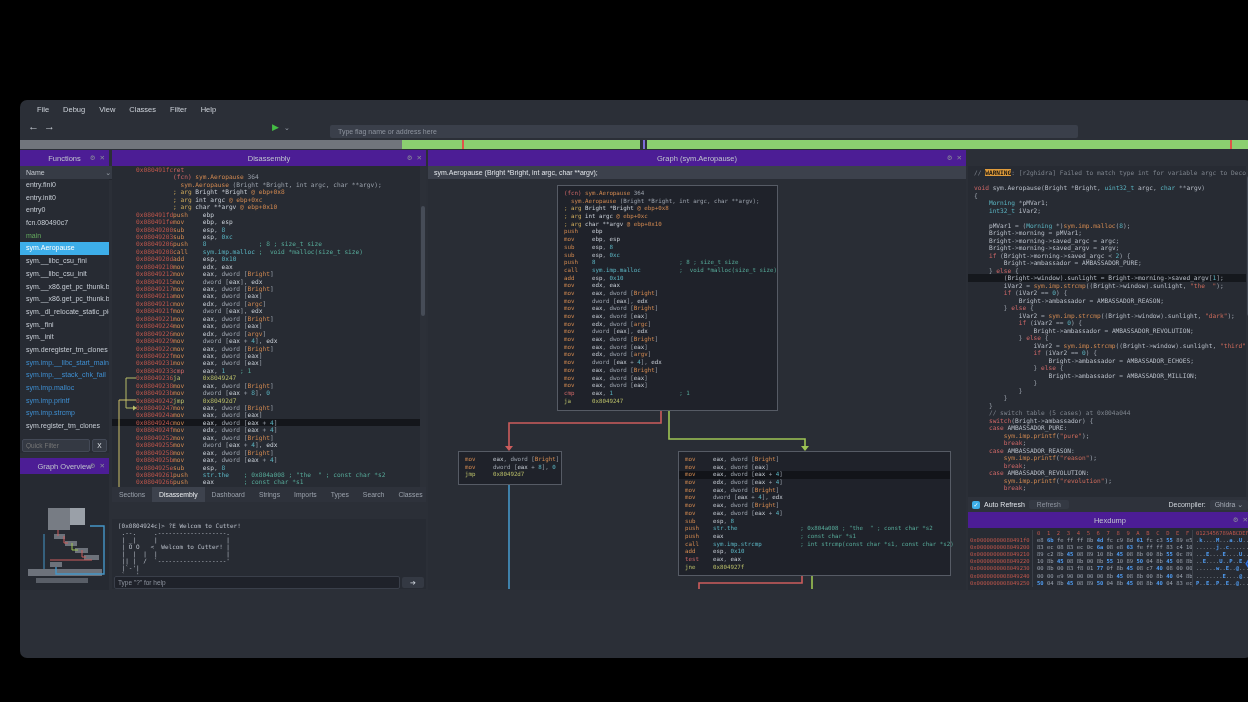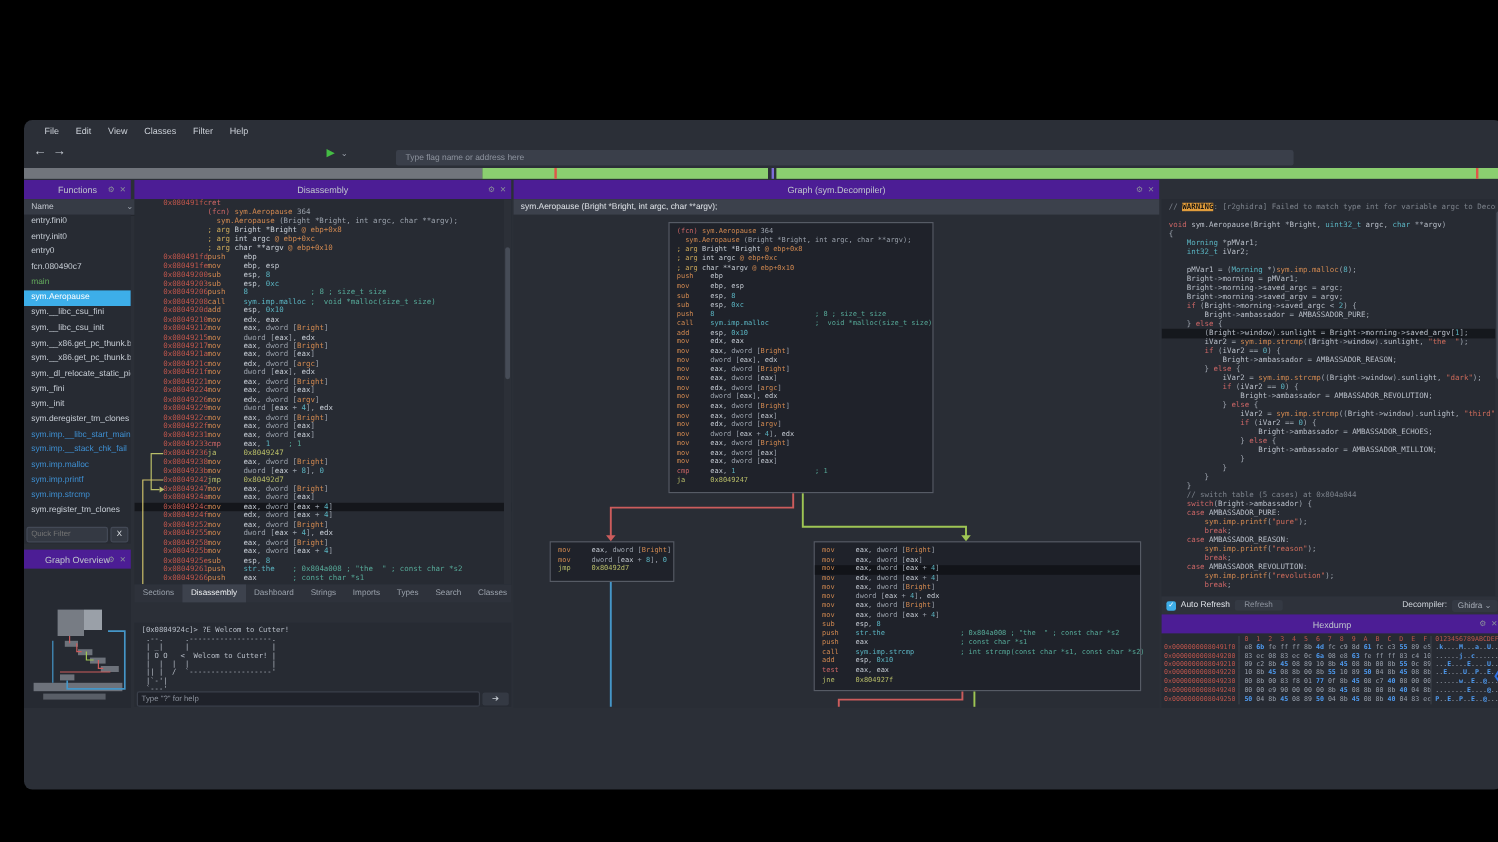--- a/index.html
+++ b/index.html
@@ -96,21 +96,21 @@
   .cK{color:#cb6666}.cStr{color:#cb6a5a}.cL2{color:#b9bfc9}.cP{color:#9fa6b0}
   .warnTag{background:#e09c3c;color:#141414;font-weight:bold}
 </style>
 </head>
 <body>
 
 <div id="app">
 
   <div class="abs" id="menubar">
       <span class="menu-item">File</span>
-      <span class="menu-item">Edit</span>
+      <span class="menu-item">Debug</span>
       <span class="menu-item">View</span>
       <span class="menu-item">Classes</span>
       <span class="menu-item">Filter</span>
       <span class="menu-item">Help</span>
     </div>
 
   <div class="abs" id="toolbar">
     <span class="nav-arrow" style="left:8px">←</span>
     <span class="nav-arrow" style="left:24px">→</span>
     <span class="abs" id="play">▶</span>
@@ -274,21 +274,21 @@
  |  |  |  |                   |
  || |  /  `-------------------'
  |`-'|
  `---'</div>
   <div class="abs" id="con-input">
     <div class="field">Type "?" for help</div>
     <div class="send">➔</div>
   </div>
 
   <div class="abs ptitle" id="graph-title">
-    <span>Graph (sym.Decompiler)</span>
+    <span>Graph (sym.Aeropause)</span>
     <span class="pticons">
         <span>⚙</span>
         <span>✕</span>
       </span>
   </div>
   <div class="abs" id="graph-header">sym.Aeropause (Bright *Bright, int argc, char **argv);</div>
   <div class="abs" id="graph-canvas">
     <svg style="position:absolute;left:0;top:0" width="538" height="411">
       <polyline points="233,230 233,244 81,244 81,268" stroke="#cc5c5c" fill="none" stroke-width="1.6"></polyline>
       <polygon points="77,267 85,267 81,272" fill="#cc5c5c"></polygon>

